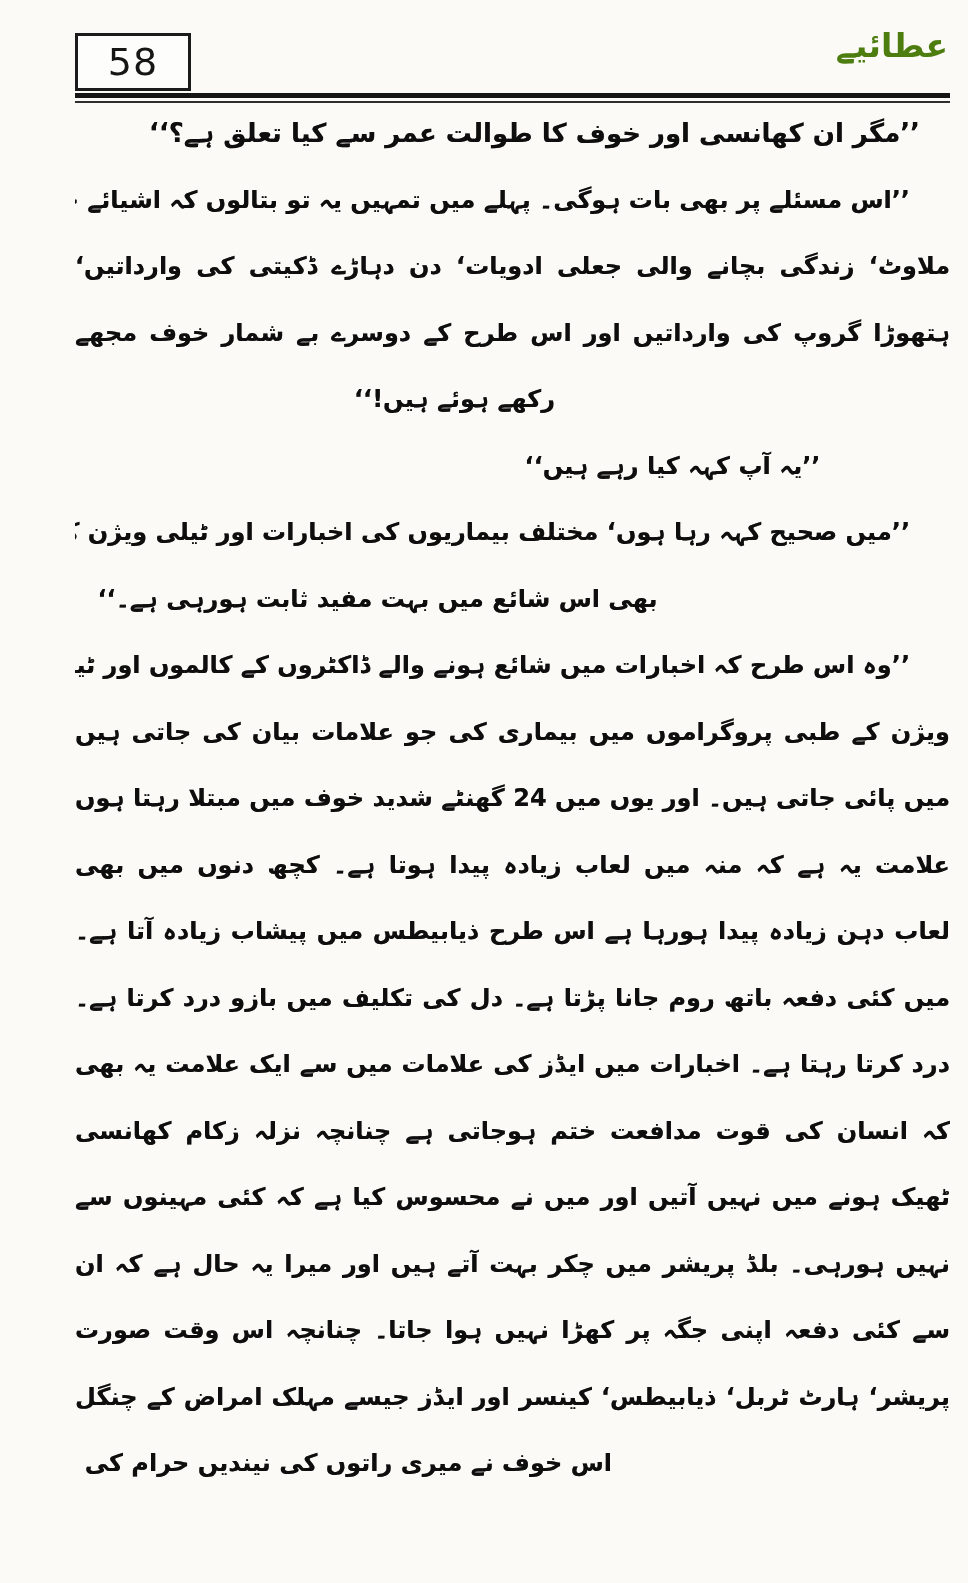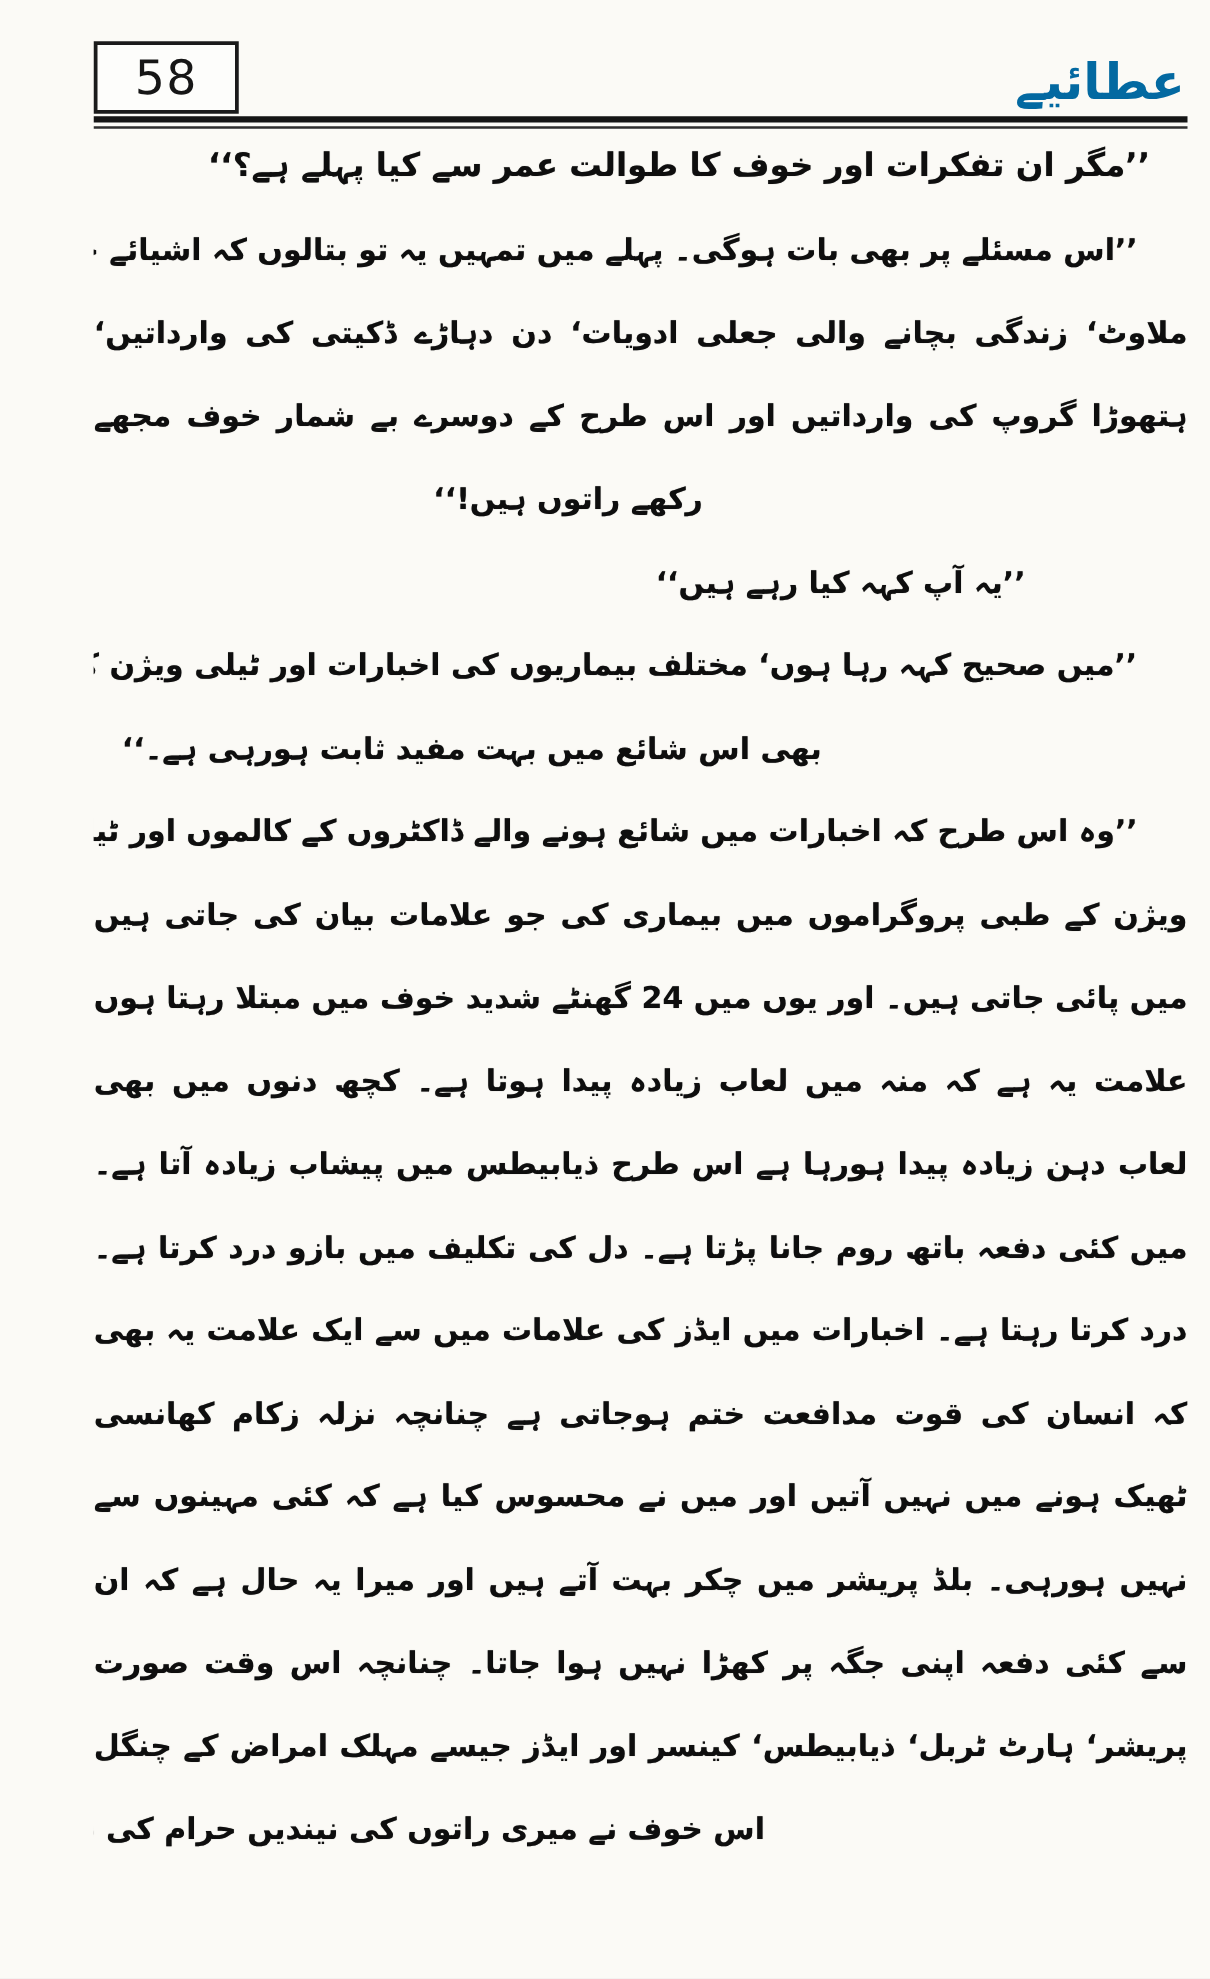--- a/index.html
+++ b/index.html
@@ -20,22 +20,22 @@
     background:#fdfdfb;
     display:flex;align-items:center;justify-content:center;
   }
   #page-number-box .num{
     font-size:38px;font-weight:500;color:#161616;
     font-family:"DejaVu Sans", sans-serif;
     letter-spacing:1px;
     direction:ltr;
   }
   #header-title{
-    position:absolute;top:42px;right:20px;
-    font-size:40px;font-weight:700;color:#0369a1;
+    position:absolute;top:26px;right:20px;
+    font-size:33px;font-weight:700;color:#4d7c0f;
     white-space:nowrap;
   }
   #header-rule{
     position:absolute;top:93px;left:75px;right:18px;height:11px;
   }
   #header-rule .bar-thick{height:5px;background:#151515;}
   #header-rule .bar-gap{height:3px;}
   #header-rule .bar-thin{height:2px;background:#2e2e2e;}
   
   #body-text{
@@ -68,25 +68,25 @@
 
   <div id="header-title">عطائیے</div>
 
   <div id="header-rule">
     <div class="bar-thick"></div>
     <div class="bar-gap"></div>
     <div class="bar-thin"></div>
   </div>
 
   <div id="body-text">
-    <div class="ln hd">’’مگر ان تفکرات اور خوف کا طوالت عمر سے کیا پہلے ہے؟‘‘</div>
+    <div class="ln hd">’’مگر ان کھانسی اور خوف کا طوالت عمر سے کیا تعلق ہے؟‘‘</div>
     <div class="ln opn">’’اس مسئلے پر بھی بات ہوگی۔ پہلے میں تمہیں یہ تو بتالوں کہ اشیائے خورونوش میں</div>
     <div class="ln jst">ملاوٹ‘ زندگی بچانے والی جعلی ادویات‘ دن دہاڑے ڈکیتی کی وارداتیں‘ بچوں کے خرکار کیمپ‘</div>
     <div class="ln jst">ہتھوڑا گروپ کی وارداتیں اور اس طرح کے دوسرے بے شمار خوف مجھے زندہ اور صحت مند</div>
-    <div class="ln short s-a4">رکھے راتوں ہیں!‘‘</div>
+    <div class="ln short s-a4">رکھے ہوئے ہیں!‘‘</div>
     <div class="ln short s-d1">’’یہ آپ کہہ کیا رہے ہیں‘‘</div>
     <div class="ln opn">’’میں صحیح کہہ رہا ہوں‘ مختلف بیماریوں کی اخبارات اور ٹیلی ویژن کلینک میں تشہیر</div>
     <div class="ln short s-b2">بھی اس شائع میں بہت مفید ثابت ہورہی ہے۔‘‘</div>
     <div class="ln opn">’’وہ اس طرح کہ اخبارات میں شائع ہونے والے ڈاکٹروں کے کالموں اور ٹیلی</div>
     <div class="ln jst">ویژن کے طبی پروگراموں میں بیماری کی جو علامات بیان کی جاتی ہیں ان میں سے اکثر مجھ</div>
     <div class="ln jst">میں پائی جاتی ہیں۔ اور یوں میں 24 گھنٹے شدید خوف میں مبتلا رہتا ہوں مثلاً کینسر کی ایک</div>
     <div class="ln jst">علامت یہ ہے کہ منہ میں لعاب زیادہ پیدا ہوتا ہے۔ کچھ دنوں میں بھی محسوس کر رہا ہوں کہ</div>
     <div class="ln jst">لعاب دہن زیادہ پیدا ہورہا ہے اس طرح ذیابیطس میں پیشاب زیادہ آتا ہے۔ مجھے بھی دن</div>
     <div class="ln jst">میں کئی دفعہ باتھ روم جانا پڑتا ہے۔ دل کی تکلیف میں بازو درد کرتا ہے۔ میرا بازو بھی اکثر</div>
     <div class="ln jst">درد کرتا رہتا ہے۔ اخبارات میں ایڈز کی علامات میں سے ایک علامت یہ بھی بیان کی گئی ہے</div>

